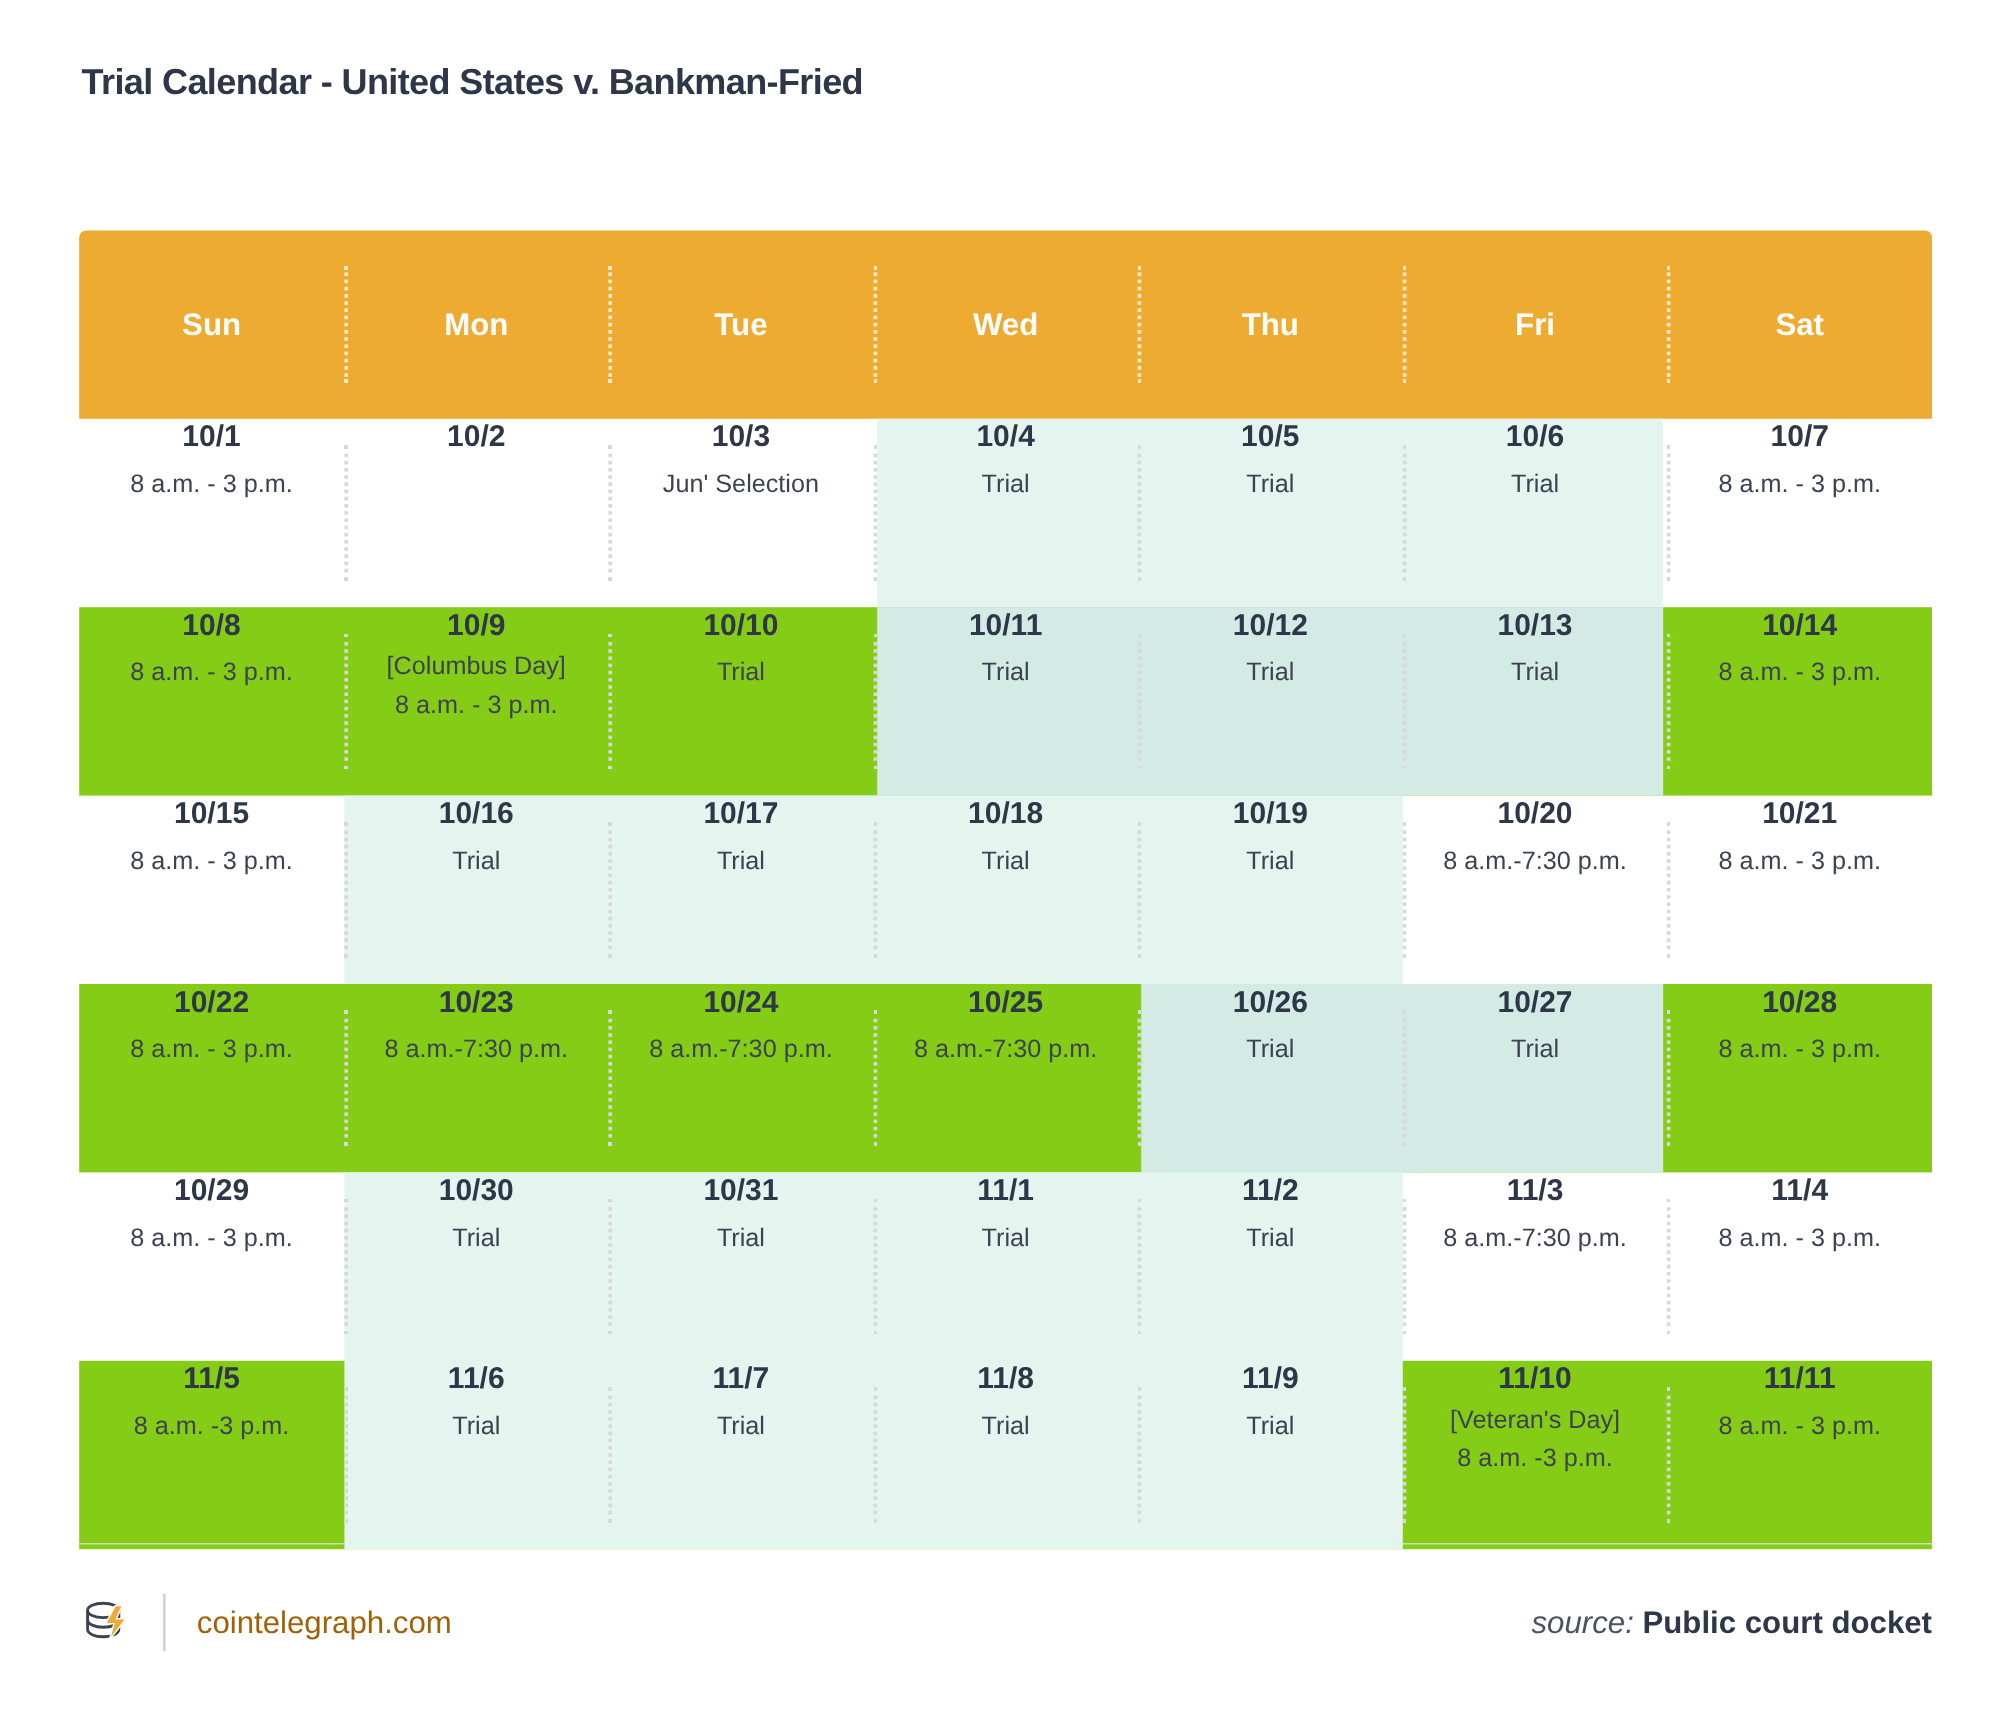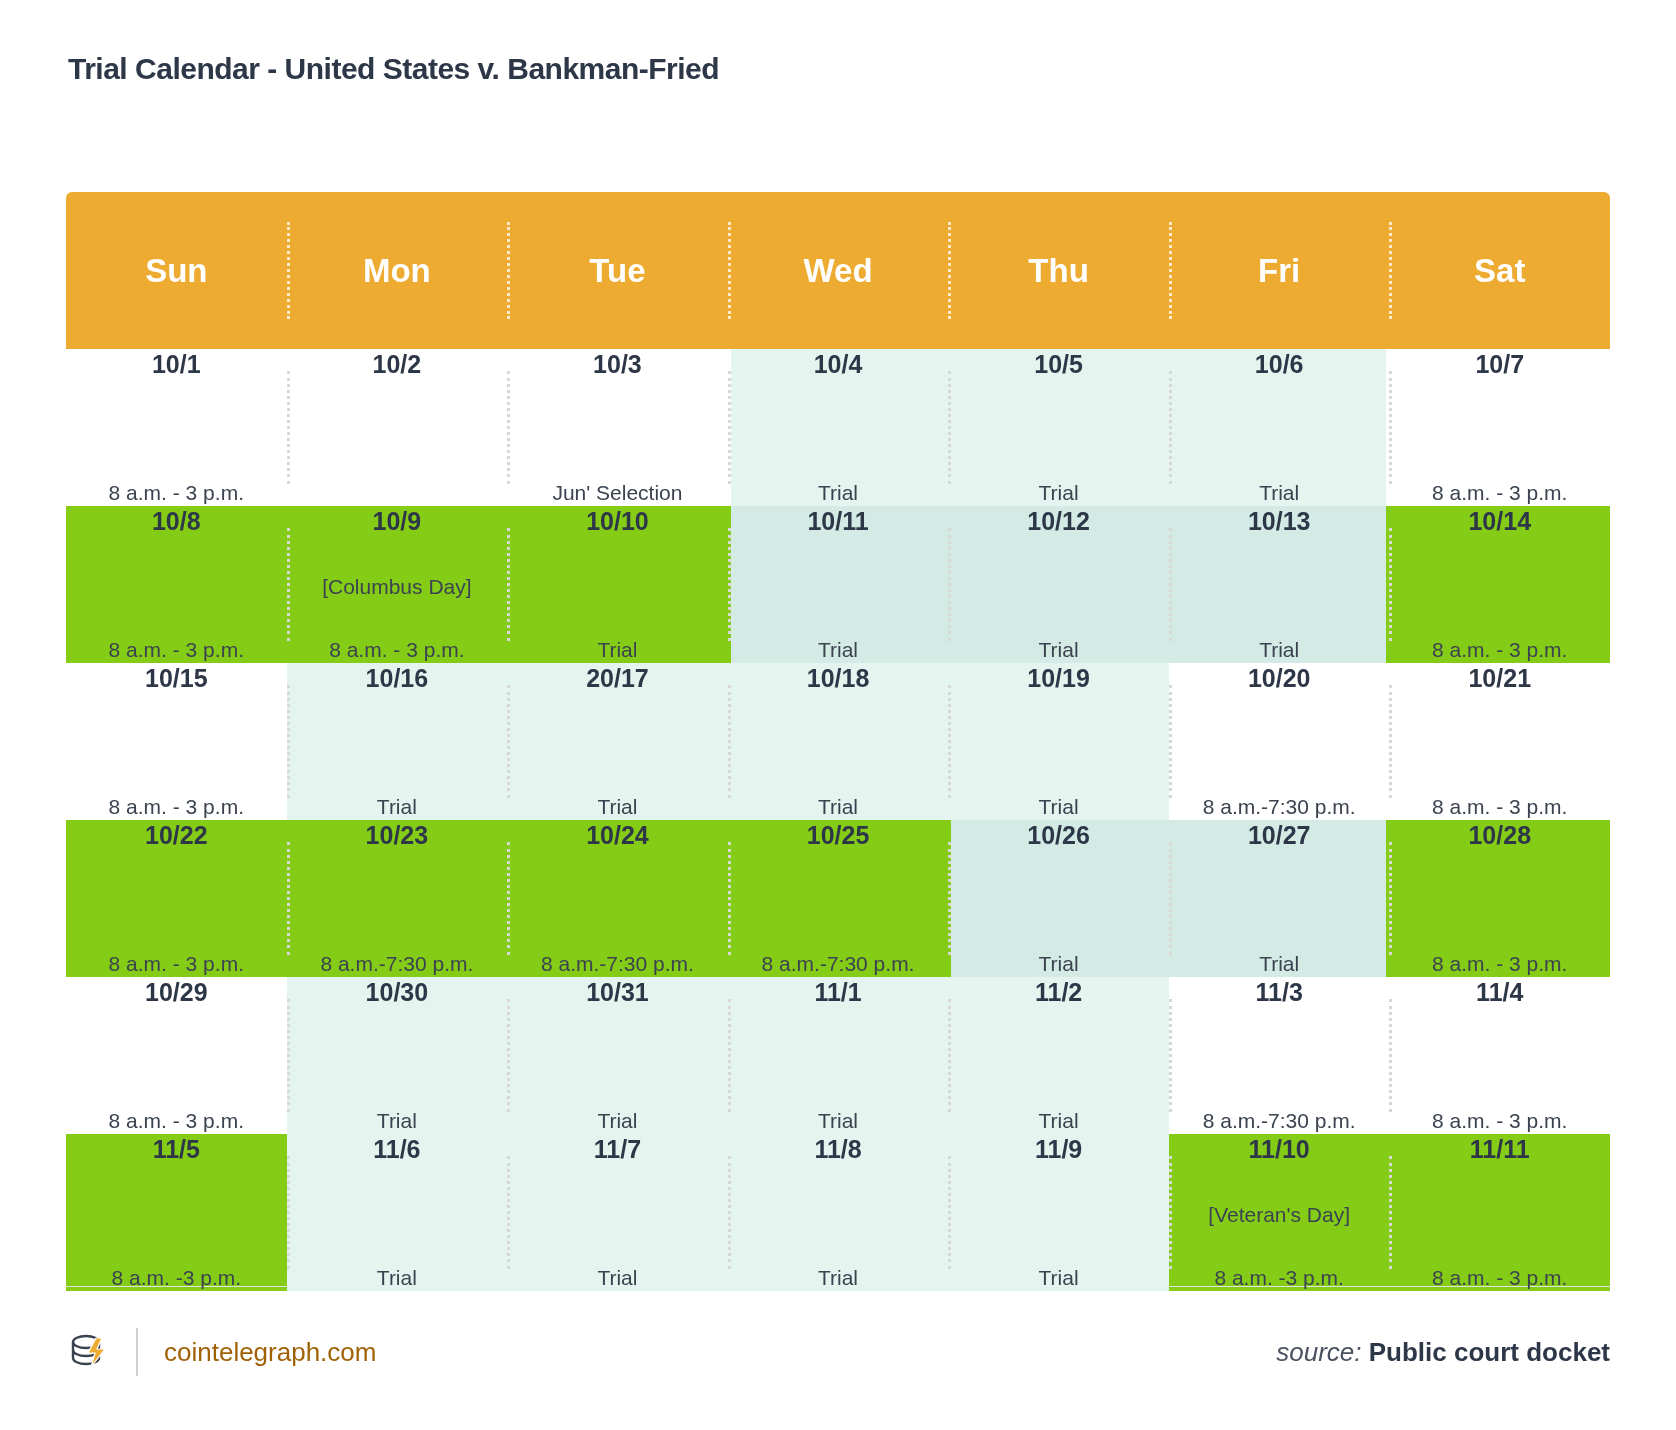--- a/index.html
+++ b/index.html
@@ -41,21 +41,21 @@
     background: #eeab32;
     border-radius: 6px 6px 0 0;
     height: 157px;
   }
   .cal-header .hcell {
     flex: 1 1 0;
     display: flex;
     align-items: center;
     justify-content: center;
     color: #ffffff;
-    font-size: 33px;
+    font-size: 26px;
     font-weight: bold;
     position: relative;
   }
   .cal-header .hcell + .hcell::before {
     content: "";
     position: absolute;
     left: 0;
     top: 30px;
     bottom: 30px;
     border-left: 3px dotted rgba(255,255,255,0.75);
@@ -66,21 +66,21 @@
   }
   .week.alt {
     background: #84cc16;
   }
   .cell {
     flex: 1 1 0;
     position: relative;
     display: flex;
     flex-direction: column;
     align-items: center;
-    justify-content: space-between;
+    justify-content: flex-start;
     padding: 0 6px;
   }
   .cell + .cell::before {
     content: "";
     position: absolute;
     left: 0;
     top: 22px;
     bottom: 22px;
     border-left: 3px dotted #d8d8d8;
     z-index: 3;
@@ -267,21 +267,21 @@
       <div class="week">
         <div class="cell">
           <div class="date">10/15</div>
           <div class="note">8 a.m. - 3 p.m.</div>
         </div>
         <div class="cell">
           <div class="date">10/16</div>
           <div class="note">Trial</div>
         </div>
         <div class="cell">
-          <div class="date">20/17</div>
+          <div class="date">10/17</div>
           <div class="note">Trial</div>
         </div>
         <div class="cell">
           <div class="date">10/18</div>
           <div class="note">Trial</div>
         </div>
         <div class="cell">
           <div class="date">10/19</div>
           <div class="note">Trial</div>
         </div>

